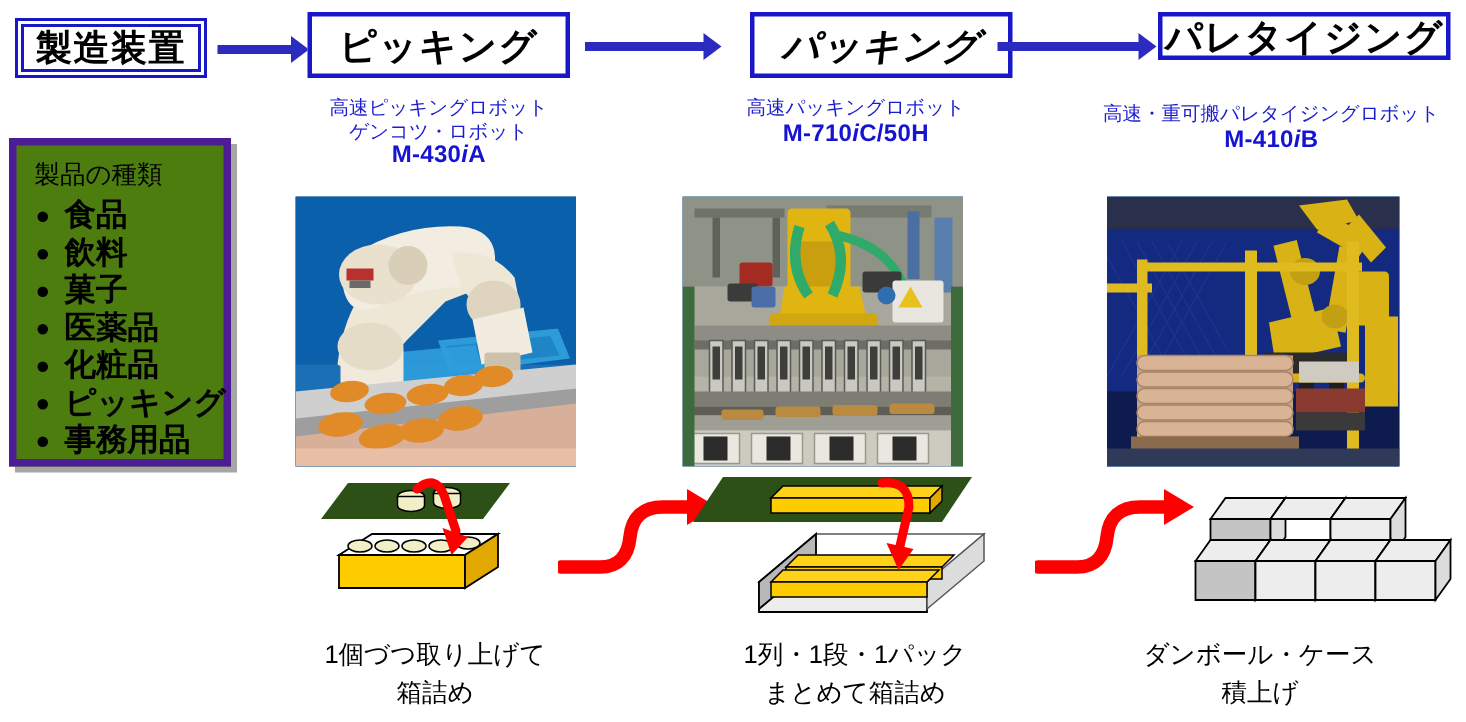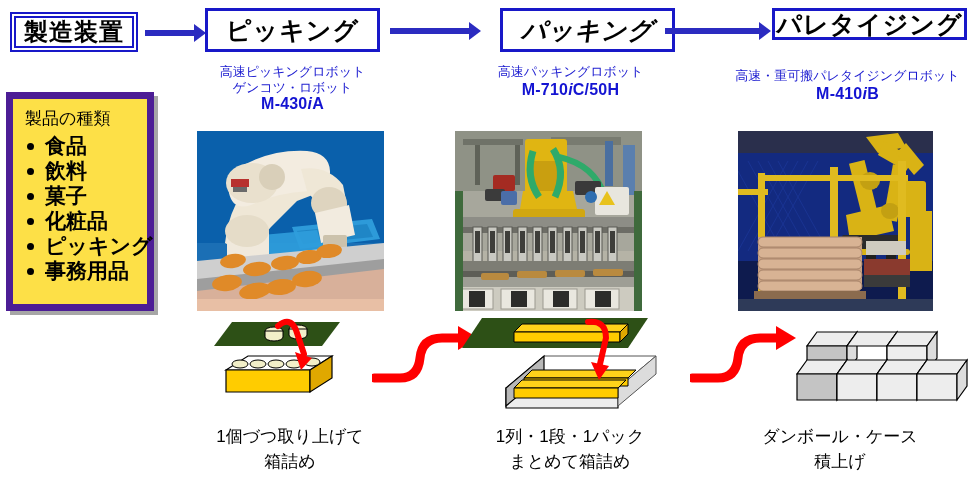--- a/index.html
+++ b/index.html
@@ -34,22 +34,22 @@
     content:"";position:absolute;right:-11px;top:-6px;
     border-top:9px solid transparent;
     border-bottom:9px solid transparent;
     border-left:12px solid #2b2bc0;
   }
 
   
   .list-box{
     position:absolute;
     box-sizing:border-box;
-    border:7px solid #4c1d95;
-    background:#fde047;
+    border:5px solid #4c1d95;
+    background:#4d7c0f;
     box-shadow:4px 4px 0 0 #a6a6a6;
     padding:6px 8px 6px 10px;
   }
   .list-title{font-size:17px;color:#000;margin:2px 0 3px 2px;white-space:nowrap;}
   .list-ul{list-style:none;margin:0;padding:0;}
   .list-ul li{
     font-size:21px;color:#000;white-space:nowrap;
     padding-left:22px;position:relative;line-height:25px;font-weight:bold;
   }
   .list-ul li:before{
@@ -121,20 +121,21 @@
     <span>M-410</span><i>i</i><span>B</span>
   </div>
 </div>
 
 <div class="list-box" style="left:6px;top:92px;width:148px;height:219px;">
   <div class="list-title">製品の種類</div>
   <ul class="list-ul">
     <li>食品</li>
     <li>飲料</li>
     <li>菓子</li>
+    <li>医薬品</li>
     <li>化粧品</li>
     <li>ピッキング</li>
     <li>事務用品</li>
   </ul>
 </div>
 
 <div class="photo" style="left:197px;top:131px;width:187px;height:180px;">
   <svg width="187" height="180" viewBox="0 0 187 180">
     <rect width="187" height="180" fill="#0d5a9e"></rect>
     <rect y="0" width="187" height="112" fill="#0a60ab"></rect>

